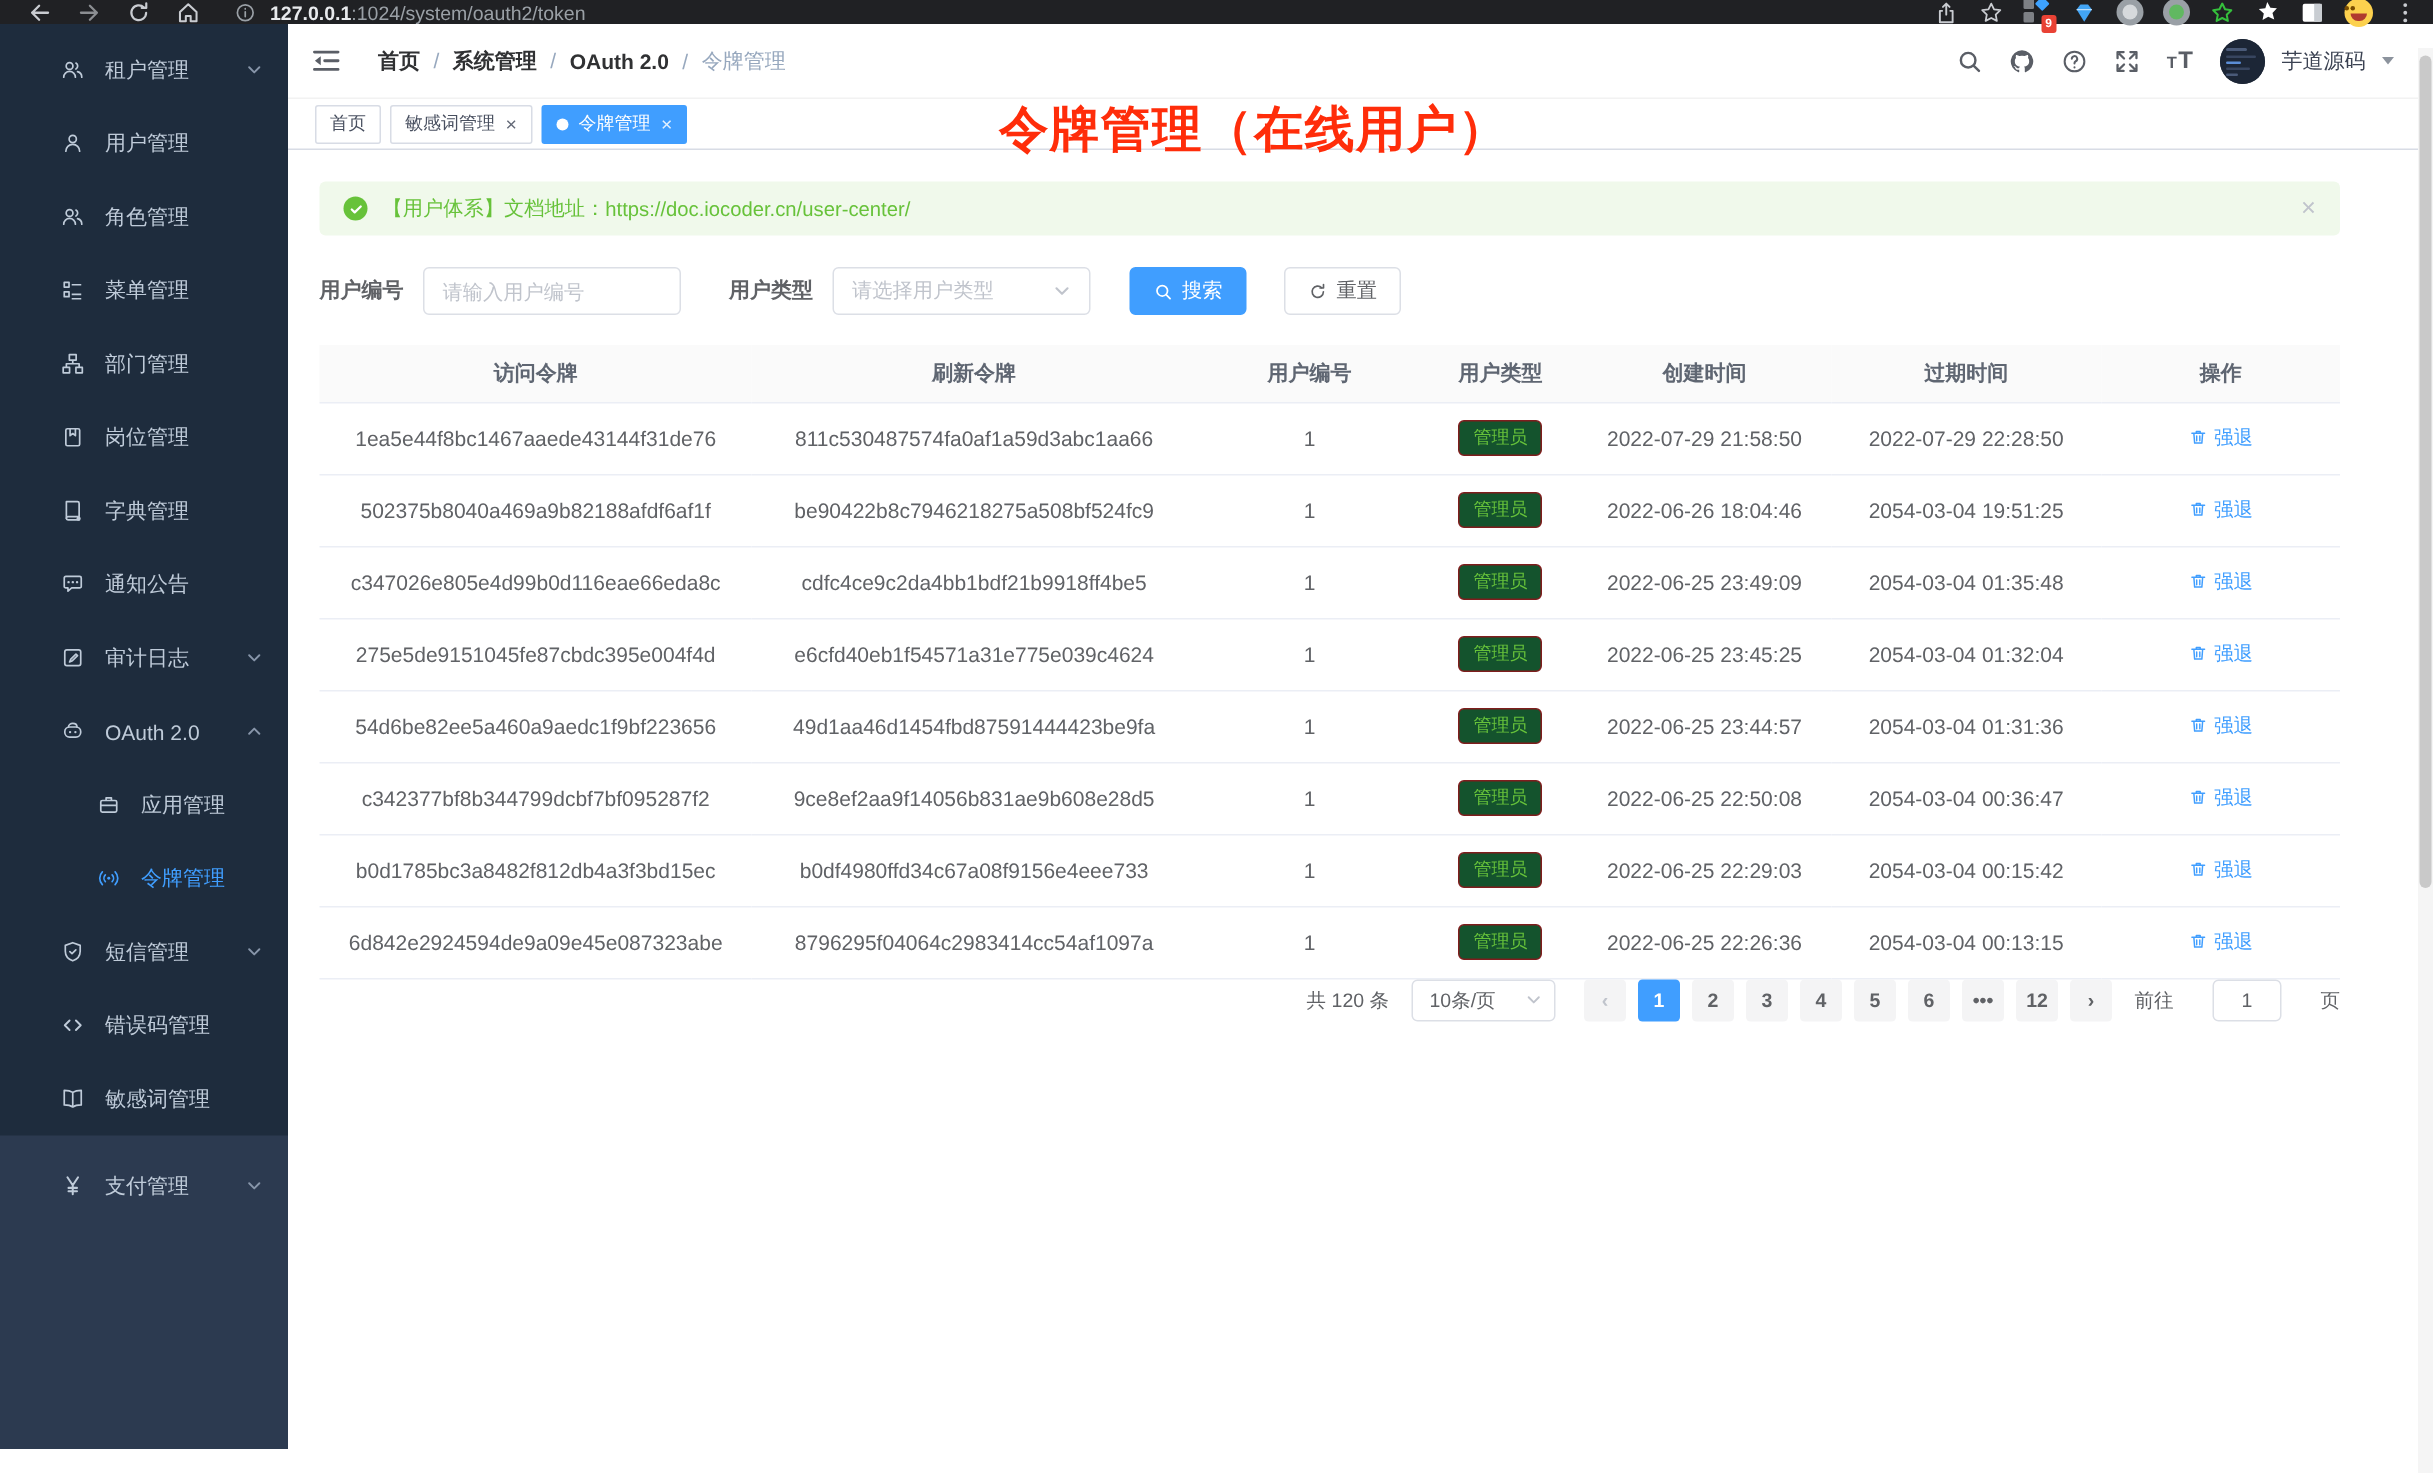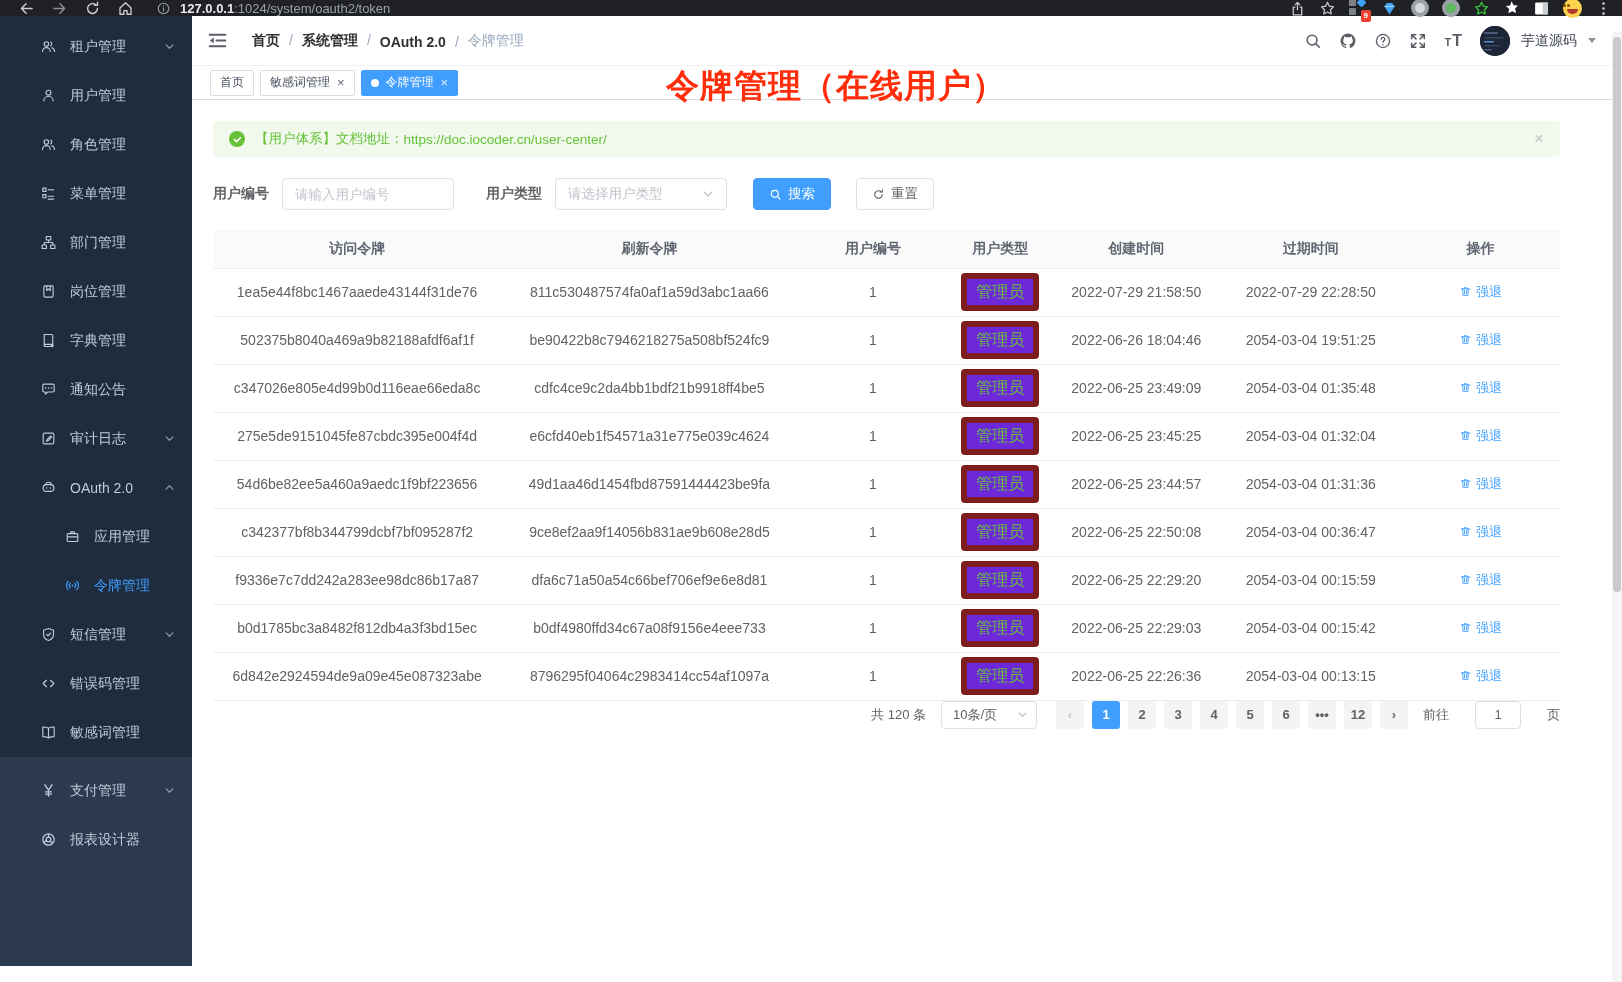--- a/index.html
+++ b/index.html
@@ -42,21 +42,21 @@
 .mi.sub{padding-left:64px}
 .mi.active{color:#409eff}
 .mi-icon{width:17px;height:17px;margin-right:13px;flex:none}
 .chev{display:none;width:11px;height:11px;position:absolute;right:17px;color:#8795a9}
 .chev.show{display:block}
 .chev.up{display:block;transform:rotate(180deg)}
 
 .main{flex:1;min-width:0;display:flex;flex-direction:column;background:#fff}
 .navbar{height:50px;display:flex;align-items:center;padding:0 26px 0 15px;border-bottom:1px solid #f2f2f2}
 .hamburger{width:21px;height:21px;color:#5a5e66;margin-right:24px;flex:none}
-.crumbs{display:flex;align-items:flex-end;font-size:14px;color:#303133;flex:1}
+.crumbs{display:flex;align-items:center;font-size:14px;color:#303133;flex:1}
 .crumb-label{font-weight:600;color:#303133}
 .sep{color:#97a8be;margin:0 9px;font-weight:400}
 .crumb:last-child .crumb-label{color:#97a8be;font-weight:400}
 .crumb:last-child .sep{display:none}
 .nav-tools{display:flex;align-items:center;gap:17px;color:#5a5e66}
 .tool-ic{width:18px;height:18px}
 .tt{font-weight:700;letter-spacing:1px;line-height:1}
 .tt .t1{font-size:11px}.tt .t2{font-size:16px}
 .avatar{width:30px;height:30px;border-radius:50%;overflow:hidden;background:#1d2634;flex:none}
 .uname{font-size:14px;color:#3c4353;margin-left:-6px}
@@ -88,21 +88,21 @@
 .f-select .chev-d{width:12px;height:12px;color:#c0c4cc}
 .gap1{width:32px}.gap2{width:26px}
 .btn{height:32px;border-radius:4px;display:inline-flex;align-items:center;gap:6px;padding:0 15px;font-size:13.5px;cursor:pointer;border:1px solid #dcdfe6;background:#fff;color:#606266;font-family:inherit}
 .btn svg{width:13px;height:13px}
 .btn.primary{background:#409eff;border-color:#409eff;color:#fff;margin-right:25px}
 
 
 .tbl{width:100%;border-collapse:collapse;margin-top:20px;table-layout:fixed}
 .tbl th{height:38px;background:#fafafa;color:#5f6672;font-weight:700;font-size:14px;border-bottom:1px solid #ebeef5}
 .tbl td{height:48px;text-align:center;color:#606266;font-size:14px;border-bottom:1px solid #ebeef5;white-space:nowrap;overflow:hidden}
-.badge{display:inline-block;padding:3px 9px;font-size:16px;color:#67c23a;background:#6d28d9;border:6px solid #7f1d1d;border-radius:4px;line-height:1.3}
+.badge{display:inline-block;padding:3px 9px;font-size:12px;color:#67c23a;background:#14532d;border:1px solid #7f1d1d;border-radius:4px;line-height:1.3}
 .act{color:#409eff;font-size:13px;text-decoration:none;display:inline-flex;align-items:center;gap:4px;cursor:pointer}
 .act svg{width:13px;height:13px}
 
 
 .pagination{display:flex;align-items:center;justify-content:flex-end;font-size:13px;color:#606266}
 .pg-total{margin-right:15px}
 .pg-size{width:96px;height:28px;border:1px solid #dcdfe6;border-radius:4px;display:flex;align-items:center;justify-content:space-between;padding:0 8px 0 11px;color:#606266;cursor:pointer;margin-right:15px}
 .pg-size .chev-d{width:11px;height:11px;color:#c0c4cc}
 .pager{display:flex;align-items:center}
 .pg,.pg-arrow{min-width:28px;height:28px;border-radius:3px;background:#f4f4f5;color:#606266;display:inline-flex;align-items:center;justify-content:center;font-weight:600;margin:0 4px;cursor:pointer;font-size:13px}
@@ -461,27 +461,20 @@
           <div class="mi">
             <svg class="mi-icon">
               <use href="#yen-icon"></use>
             </svg>
             <span class="mi-label">支付管理</span>
             <svg class="chev show" viewBox="0 0 12 12">
               <use href="#chevron-down-icon"></use>
             </svg>
           </div>
 
-          <div class="mi">
-            <svg class="mi-icon">
-              <use href="#chart-ring-icon"></use>
-            </svg>
-            <span class="mi-label">报表设计器</span>
-
-          </div>
         </div>
     </aside>
 
     <div class="main">
       <div class="navbar">
         <svg class="hamburger" viewBox="0 0 20 20">
             <g stroke="currentColor" stroke-width="1.8" stroke-linecap="round">
               <path d="M2.5 4.5h15M9 10h8.5M2.5 15.5h15"></path>
             </g>
             <path d="M6.5 7.2L2.8 10l3.7 2.8z" fill="currentColor"></path>
@@ -691,34 +684,20 @@
                 <td>2022-06-25 22:50:08</td>
                 <td>2054-03-04 00:36:47</td>
                 <td><a class="act">
                     <svg viewBox="0 0 20 20">
                       <use href="#trash-icon"></use>
                     </svg>
                     <span>强退</span>
                   </a></td>
               </tr>
 
-              <tr>
-                <td>f9336e7c7dd242a283ee98dc86b17a87</td>
-                <td>dfa6c71a50a54c66bef706ef9e6e8d81</td>
-                <td>1</td>
-                <td><span class="badge">管理员</span></td>
-                <td>2022-06-25 22:29:20</td>
-                <td>2054-03-04 00:15:59</td>
-                <td><a class="act">
-                    <svg viewBox="0 0 20 20">
-                      <use href="#trash-icon"></use>
-                    </svg>
-                    <span>强退</span>
-                  </a></td>
-              </tr>
 
               <tr>
                 <td>b0d1785bc3a8482f812db4a3f3bd15ec</td>
                 <td>b0df4980ffd34c67a08f9156e4eee733</td>
                 <td>1</td>
                 <td><span class="badge">管理员</span></td>
                 <td>2022-06-25 22:29:03</td>
                 <td>2054-03-04 00:15:42</td>
                 <td><a class="act">
                     <svg viewBox="0 0 20 20">

